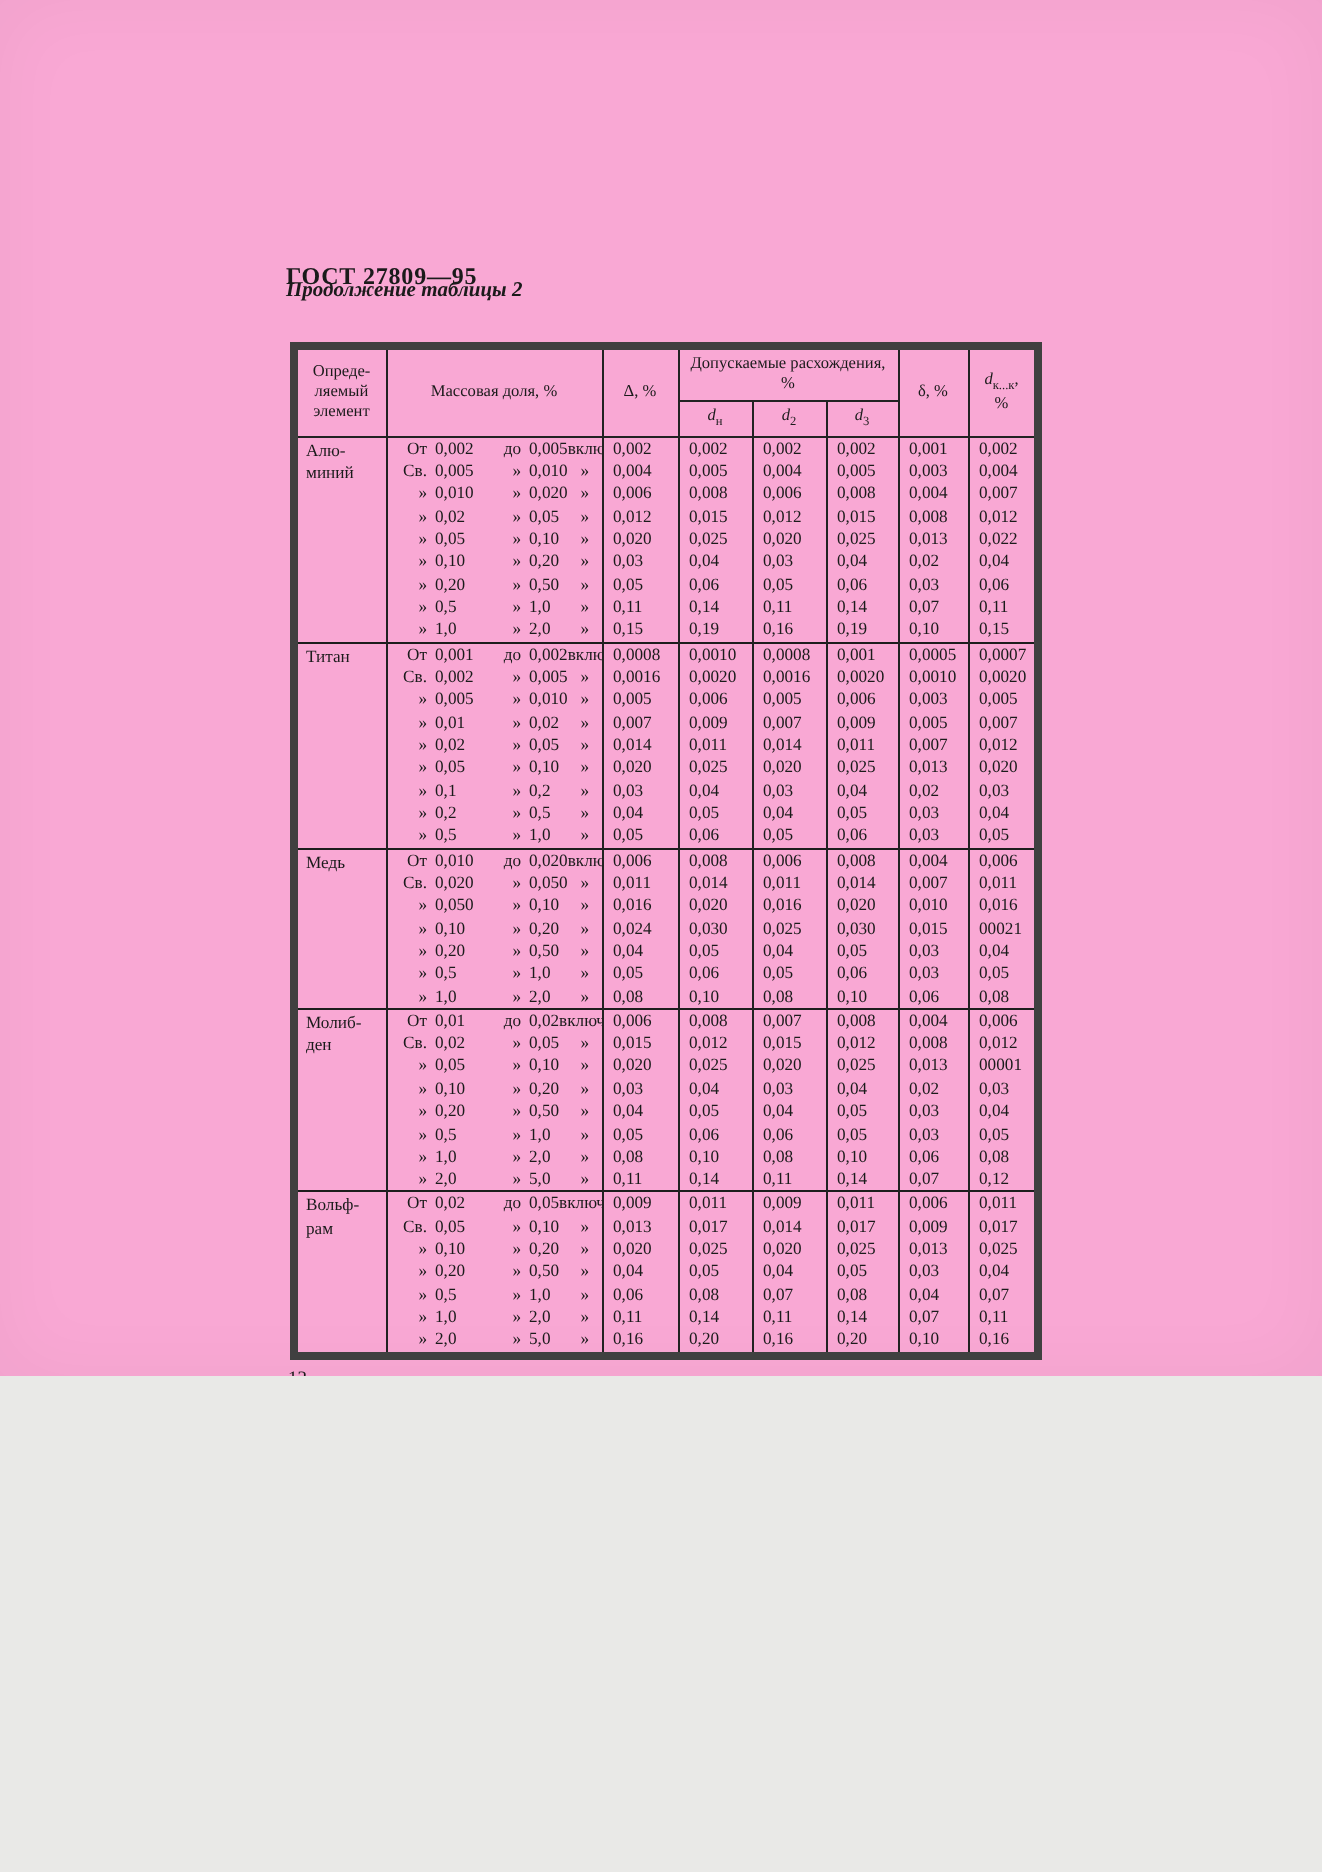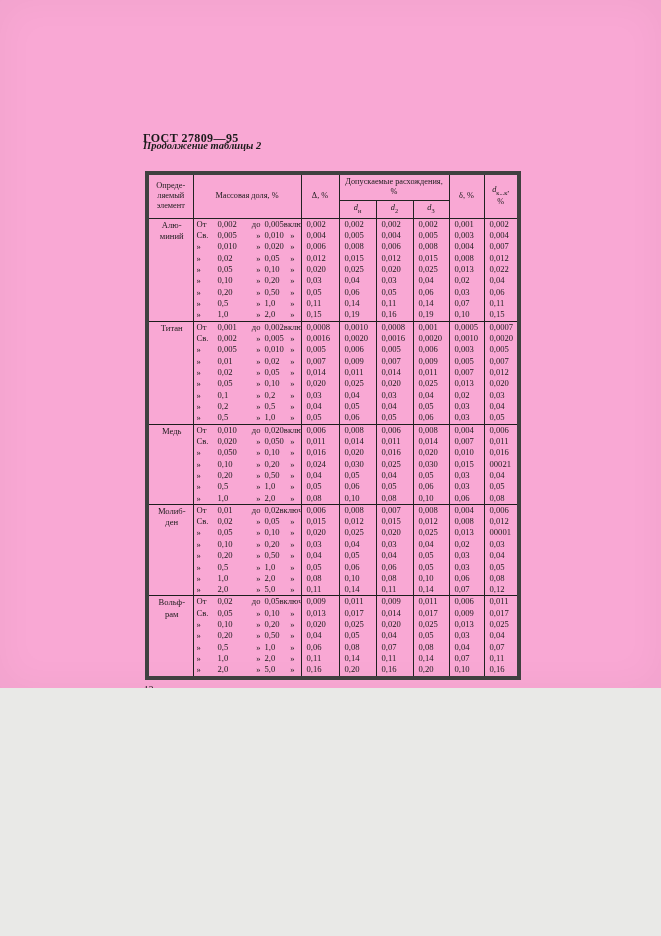--- a/index.html
+++ b/index.html
@@ -46,25 +46,25 @@
   thead th i { font-style:italic; }
   thead th sub { font-size:6.3px; }
   tbody tr { height:11.35px; }
   tbody td {
     padding:0; font-size:8.6px; line-height:11.3px;
     white-space:nowrap; overflow:hidden;
     vertical-align:middle;
   }
   tbody tr.sec-start td { border-top:1.3px solid #1d1d1d; }
   td.el {
-    vertical-align:top; text-align:center;
+    vertical-align:top; text-align:left;
     padding:1px 2px 0 4px; line-height:11.3px;
   }
   td.mass .mrow { display:flex; align-items:baseline; padding-left:3px; padding-right:6px; }
-  td.mass .p1 { width:17px; text-align:left; flex:0 0 auto; }
+  td.mass .p1 { width:17px; text-align:right; flex:0 0 auto; }
   td.mass .v1 { width:31px; padding-left:4px; flex:0 0 auto; }
   td.mass .p2 { width:12px; text-align:right; flex:0 0 auto; }
   td.mass .v2 { padding-left:4px; flex:0 0 auto; }
   td.mass .tail { margin-left:auto; flex:0 0 auto; }
   td.num { padding-left:5px; }
   .page-number {
     position:absolute; left:144px; top:685px;
     font-size:9.5px;
   }
 </style>

